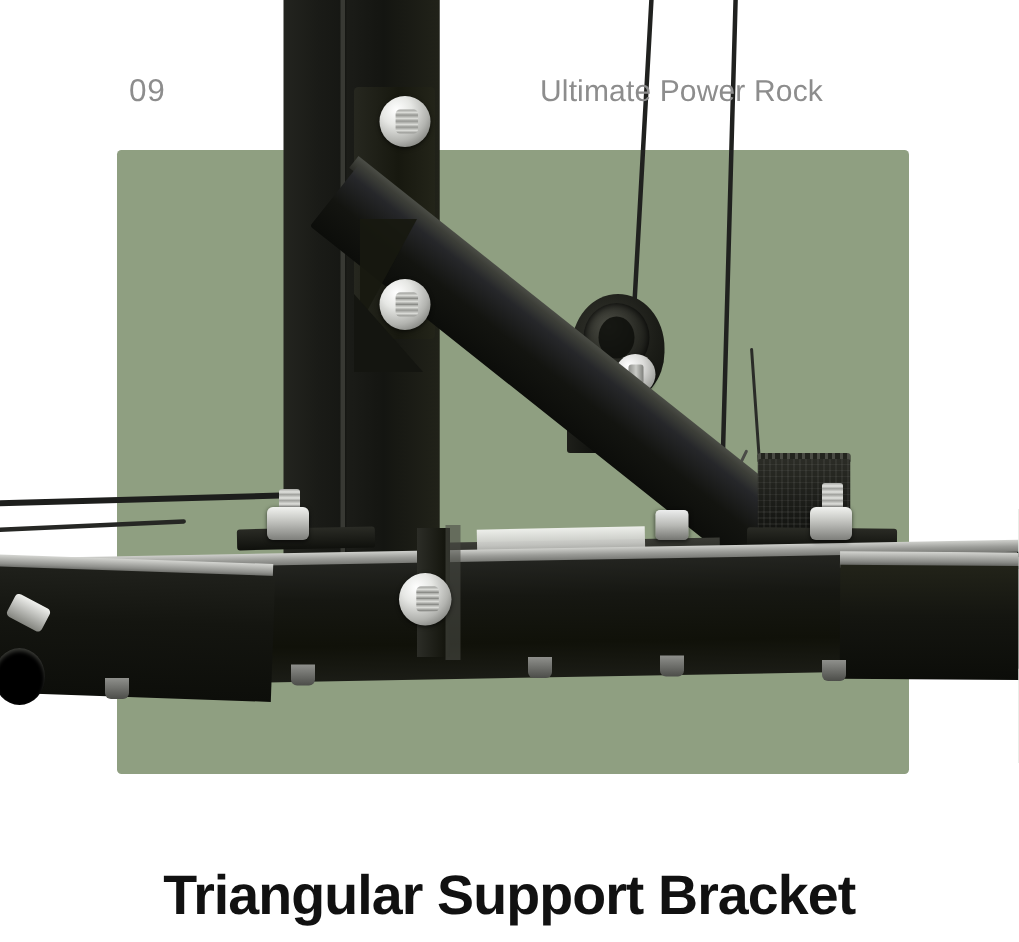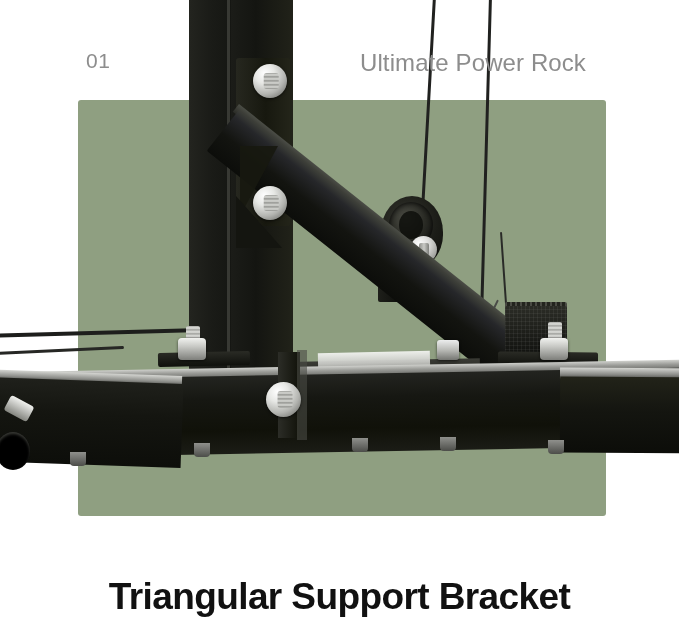--- a/index.html
+++ b/index.html
@@ -27,21 +27,21 @@
     font-size: 21px;
     font-weight: 400;
     letter-spacing: 0.5px;
     color: #8d8d8d;
     line-height: 1;
   }
   .hdr-brand {
     position: absolute;
     left: 360px;
     top: 51px;
-    font-size: 24px;
+    font-size: 20px;
     font-weight: 400;
     letter-spacing: 0.1px;
     color: #8d8d8d;
     line-height: 1;
     white-space: nowrap;
   }
 
   
   .footer-caption {
     position: absolute;
@@ -461,18 +461,18 @@
 
     <div class="standoff standoff-1"></div>
     <div class="standoff standoff-2"></div>
     <div class="standoff standoff-3"></div>
     <div class="standoff standoff-4"></div>
     <div class="standoff standoff-5"></div>
 
     <div class="mask-top-left"></div>
   </div>
 
-  <div class="hdr-index">01</div>
+  <div class="hdr-index">09</div>
   <div class="hdr-brand">Ultimate Power Rock</div>
 
   <div class="footer-caption">Triangular Support Bracket</div>
 
 </div>
 
 </body></html>

